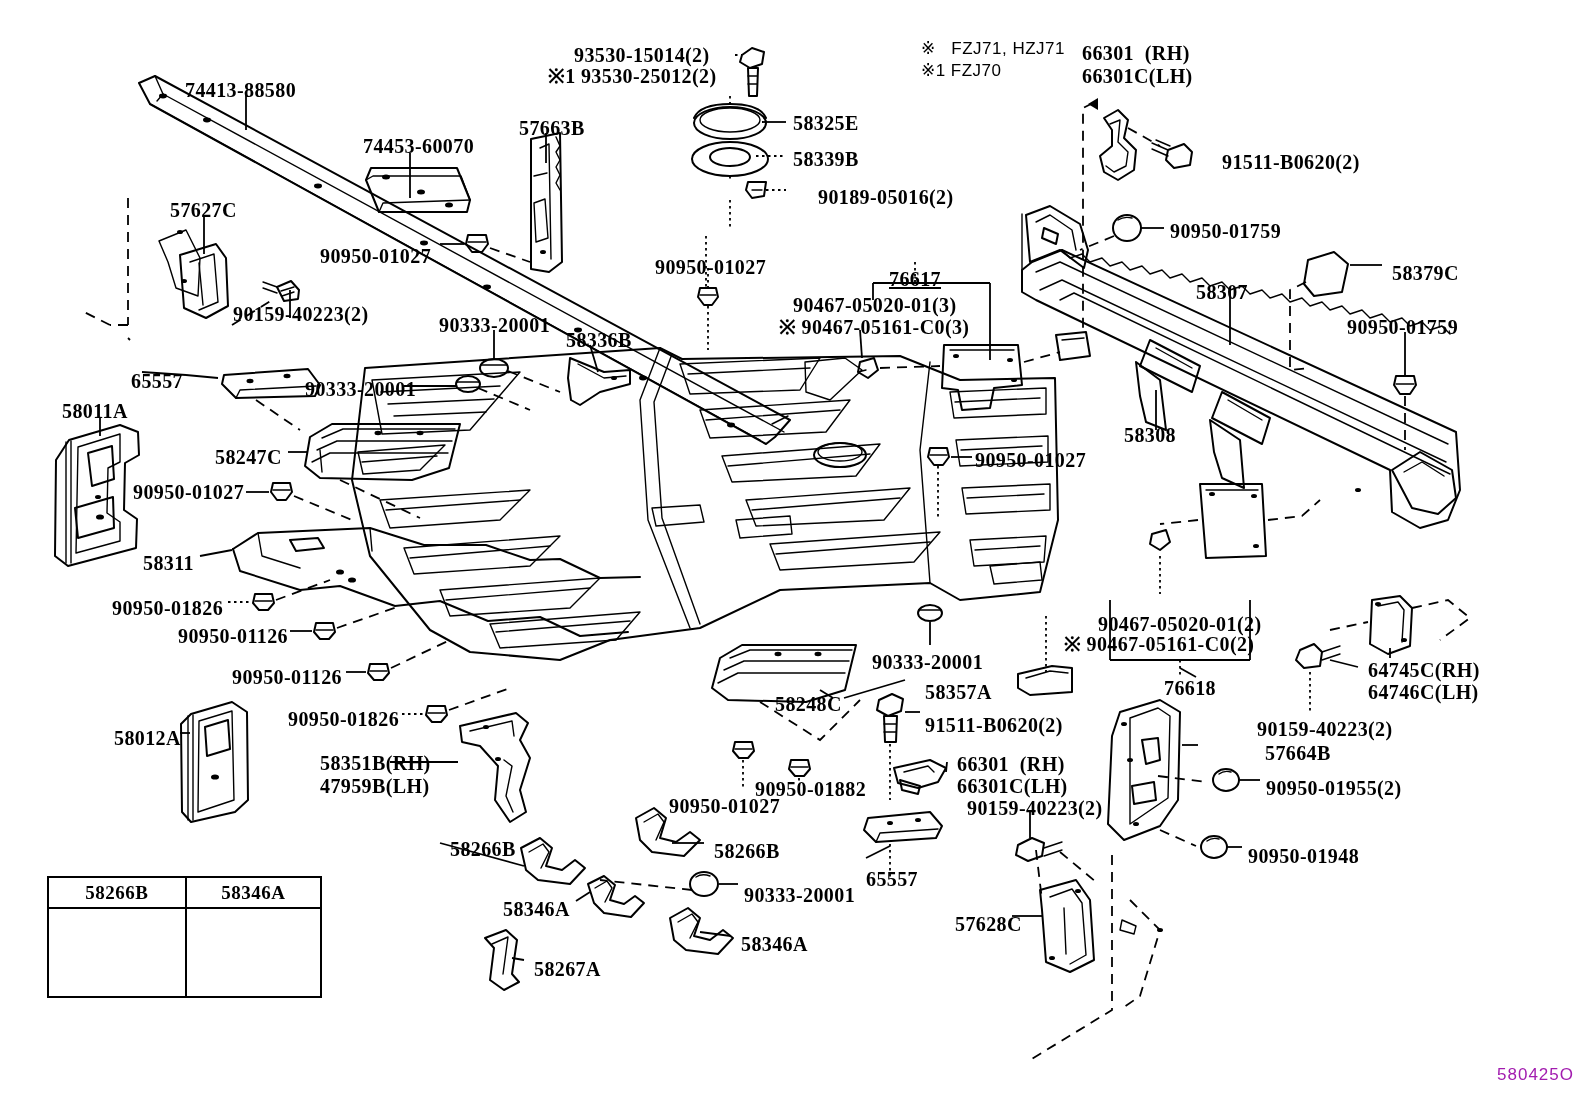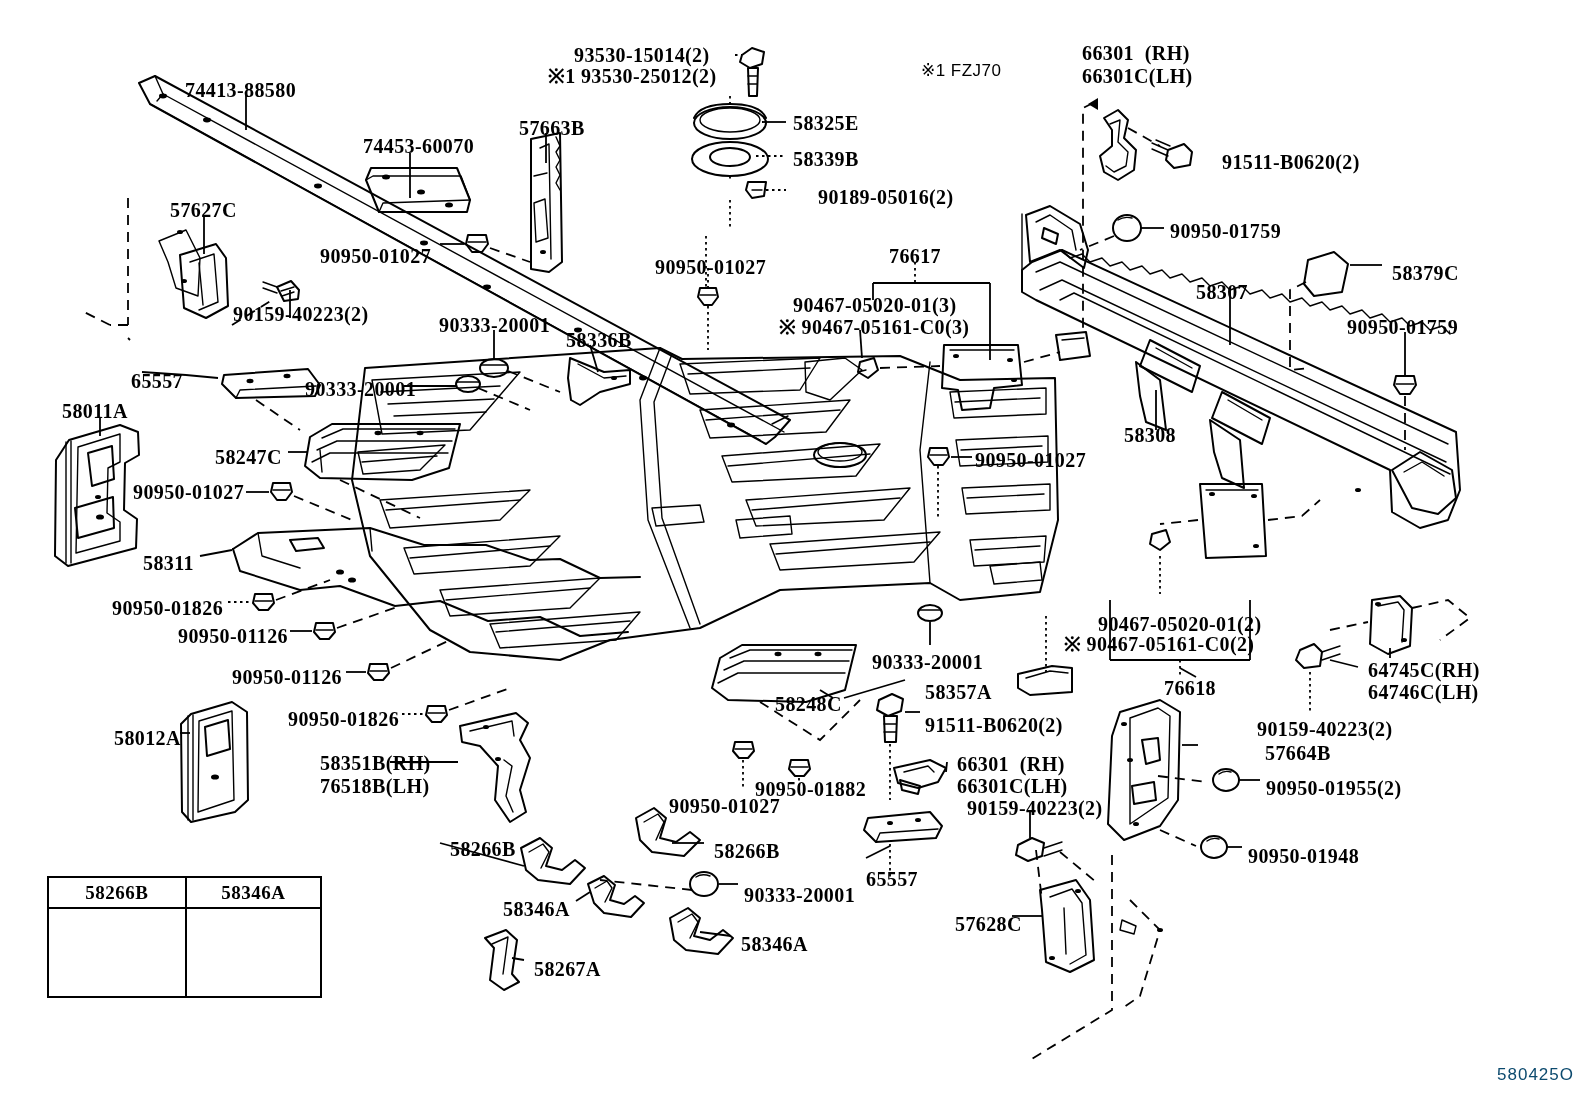--- a/index.html
+++ b/index.html
@@ -43,21 +43,21 @@
     line-height: 22px;
     letter-spacing: 0.5px;
   }
   .footer-code {
     position: absolute;
     right: 18px;
     bottom: 14px;
     font-family: "Liberation Sans", "DejaVu Sans", sans-serif;
     font-size: 17px;
     letter-spacing: 1px;
-    color: #0c4a6e;
+    color: #a21caf;
   }
   
   #legend {
     position: absolute;
     left: 47px;
     top: 876px;
     width: 275px;
     height: 122px;
     border: 2px solid #000;
     box-sizing: border-box;
@@ -630,20 +630,23 @@
       <path class="lead" d="M576 901 L590 892"></path>
       <path class="lead" d="M731 936 L700 932"></path>
       <path class="lead" d="M524 960 L512 958"></path>
       <path class="lead" d="M866 858 L890 846"></path>
       <path class="lead" d="M590 345 L598 372"></path>
       <path class="lead" d="M142 372 L186 375"></path>
     </g>
 
   </svg>
 
+  <div class="note" style="left:900px; top:16px;">
+    <span>※</span><span>&nbsp;&nbsp;&nbsp;</span><span>FZJ71, HZJ71</span>
+  </div>
   <div class="note" style="left:900px; top:38px;">
     <span>※1</span><span>&nbsp;</span><span>FZJ70</span>
   </div>
 
   <div class="lbl" style="left:185px; top:79px;">74413-88580</div>
   <div class="lbl" style="left:363px; top:135px;">74453-60070</div>
   <div class="lbl" style="left:519px; top:117px;">57663B</div>
   <div class="lbl" style="left:170px; top:199px;">57627C</div>
   <div class="lbl" style="left:574px; top:44px;">93530-15014(2)</div>
   <div class="lbl" style="left:548px; top:65px;">※1 93530-25012(2)</div>
@@ -653,39 +656,39 @@
   <div class="lbl" style="left:1082px; top:42px;">66301  (RH)</div>
   <div class="lbl" style="left:1082px; top:65px;">66301C(LH)</div>
   <div class="lbl" style="left:1222px; top:151px;">91511-B0620(2)</div>
   <div class="lbl" style="left:1170px; top:220px;">90950-01759</div>
   <div class="lbl" style="left:1392px; top:262px;">58379C</div>
   <div class="lbl" style="left:1196px; top:281px;">58307</div>
   <div class="lbl" style="left:1124px; top:424px;">58308</div>
   <div class="lbl" style="left:1347px; top:316px;">90950-01759</div>
   <div class="lbl" style="left:320px; top:245px;">90950-01027</div>
   <div class="lbl" style="left:655px; top:256px;">90950-01027</div>
-  <div class="lbl" style="left:889px; top:245px;">76617</div>
+  <div class="lbl" style="left:889px; top:268px;text-decoration:underline;">76617</div>
   <div class="lbl" style="left:793px; top:294px;">90467-05020-01(3)</div>
   <div class="lbl" style="left:779px; top:316px;">※ 90467-05161-C0(3)</div>
   <div class="lbl" style="left:439px; top:314px;">90333-20001</div>
   <div class="lbl" style="left:566px; top:329px;">58336B</div>
   <div class="lbl" style="left:305px; top:378px;">90333-20001</div>
   <div class="lbl" style="left:131px; top:370px;">65557</div>
   <div class="lbl" style="left:62px; top:400px;">58011A</div>
   <div class="lbl" style="left:215px; top:446px;">58247C</div>
   <div class="lbl" style="left:133px; top:481px;">90950-01027</div>
   <div class="lbl" style="left:975px; top:449px;">90950-01027</div>
   <div class="lbl" style="left:143px; top:552px;">58311</div>
   <div class="lbl" style="left:112px; top:597px;">90950-01826</div>
   <div class="lbl" style="left:178px; top:625px;">90950-01126</div>
   <div class="lbl" style="left:232px; top:666px;">90950-01126</div>
   <div class="lbl" style="left:288px; top:708px;">90950-01826</div>
   <div class="lbl" style="left:114px; top:727px;">58012A</div>
   <div class="lbl" style="left:320px; top:752px;">58351B(RH)</div>
-  <div class="lbl" style="left:320px; top:775px;">76518B(LH)</div>
+  <div class="lbl" style="left:320px; top:775px;">47959B(LH)</div>
   <div class="lbl" style="left:872px; top:651px;">90333-20001</div>
   <div class="lbl" style="left:925px; top:681px;">58357A</div>
   <div class="lbl" style="left:775px; top:693px;">58248C</div>
   <div class="lbl" style="left:925px; top:714px;">91511-B0620(2)</div>
   <div class="lbl" style="left:739px; top:778px;margin-left:16px;">90950-01882</div>
   <div class="lbl" style="left:669px; top:795px;">90950-01027</div>
   <div class="lbl" style="left:957px; top:753px;">66301  (RH)</div>
   <div class="lbl" style="left:957px; top:775px;">66301C(LH)</div>
   <div class="lbl" style="left:967px; top:797px;">90159-40223(2)</div>
   <div class="lbl" style="left:866px; top:868px;">65557</div>

